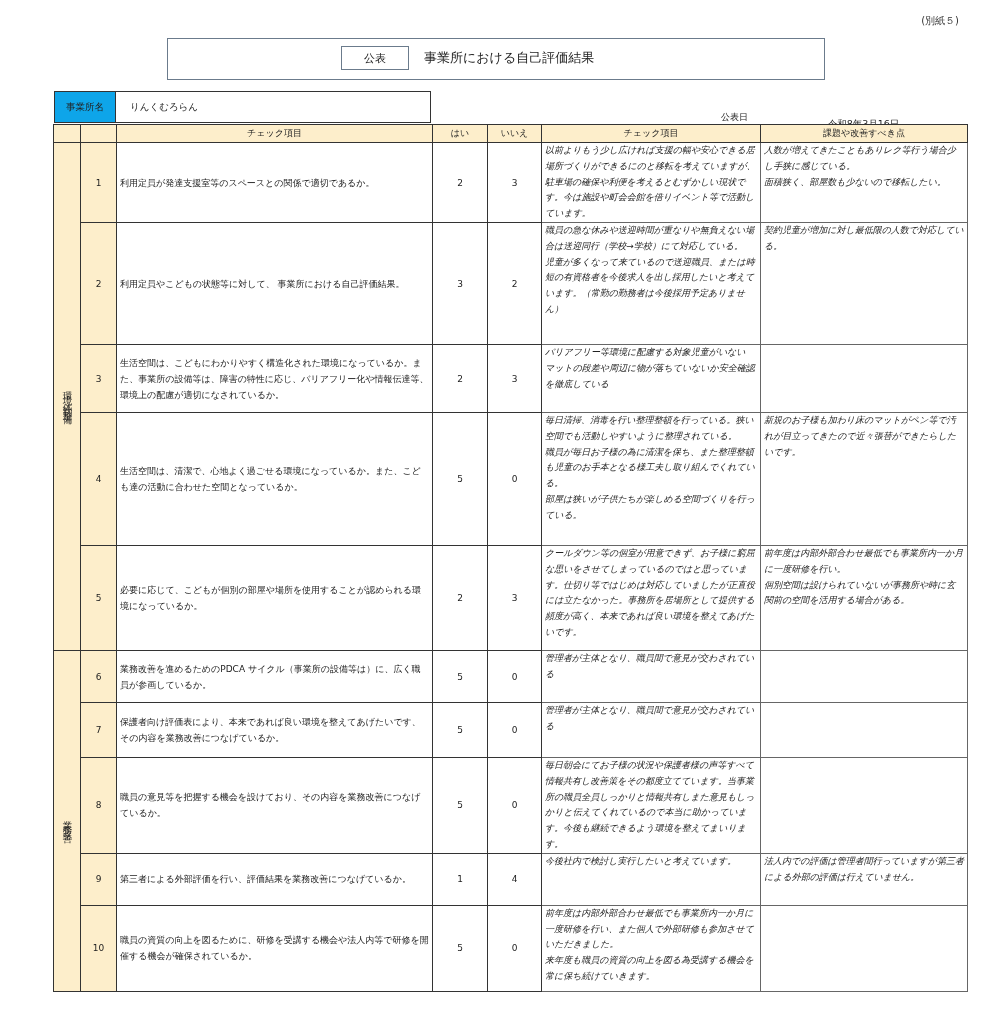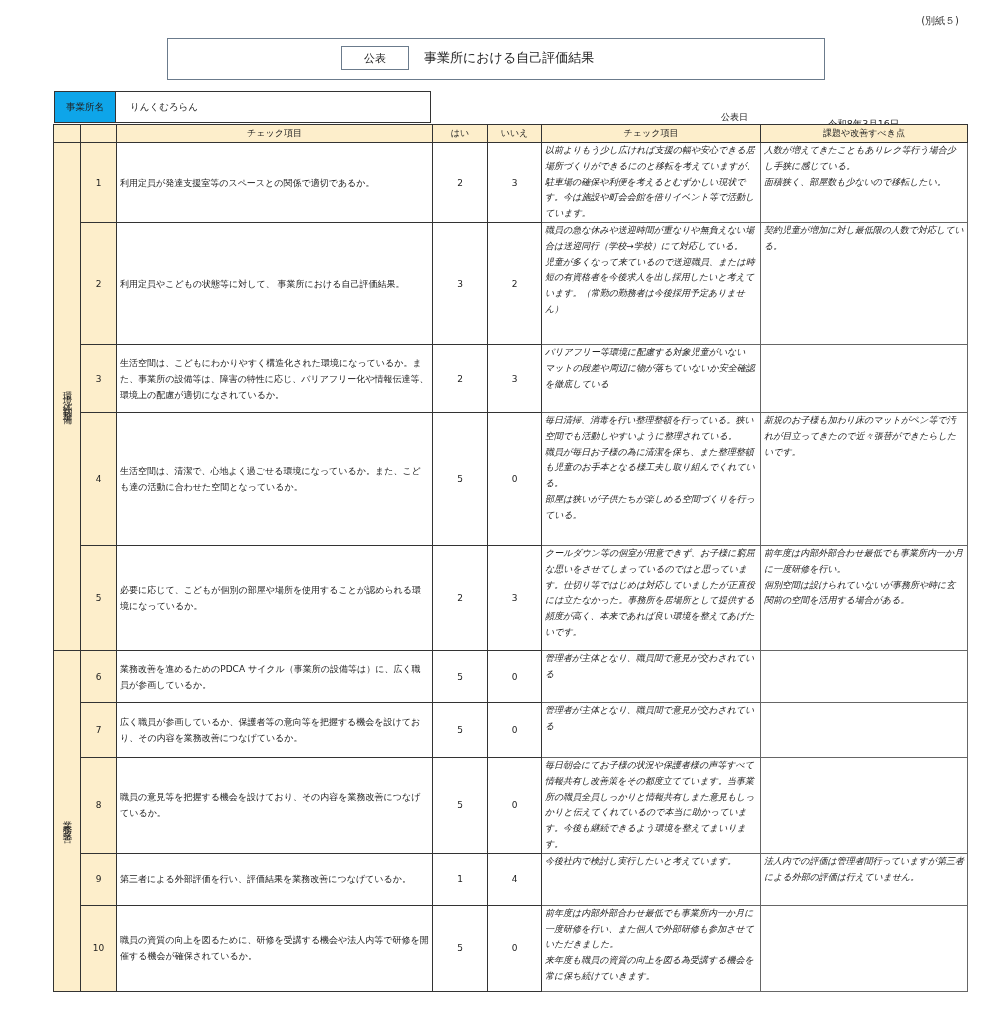--- a/index.html
+++ b/index.html
@@ -121,21 +121,21 @@
     <td class="cat" rowspan="5">業務改善</td>
     <td class="num">6</td>
     <td class="item">業務改善を進めるためのPDCA サイクル（事業所の設備等は）に、広く職員が参画しているか。</td>
     <td class="val">5</td>
     <td class="val">0</td>
     <td class="note">管理者が主体となり、職員間で意見が交わされている</td>
     <td class="note"></td>
   </tr>
   <tr style="height:55px">
     <td class="num">7</td>
-    <td class="item">広く職員が参画しているか、保護者等の意向等を把握する機会を設けており、その内容を業務改善につなげているか。</td>
+    <td class="item">保護者向け評価表により、本来であれば良い環境を整えてあげたいです、その内容を業務改善につなげているか。</td>
     <td class="val">5</td>
     <td class="val">0</td>
     <td class="note">管理者が主体となり、職員間で意見が交わされている</td>
     <td class="note"></td>
   </tr>
   <tr style="height:92px">
     <td class="num">8</td>
     <td class="item">職員の意見等を把握する機会を設けており、その内容を業務改善につなげているか。</td>
     <td class="val">5</td>
     <td class="val">0</td>

